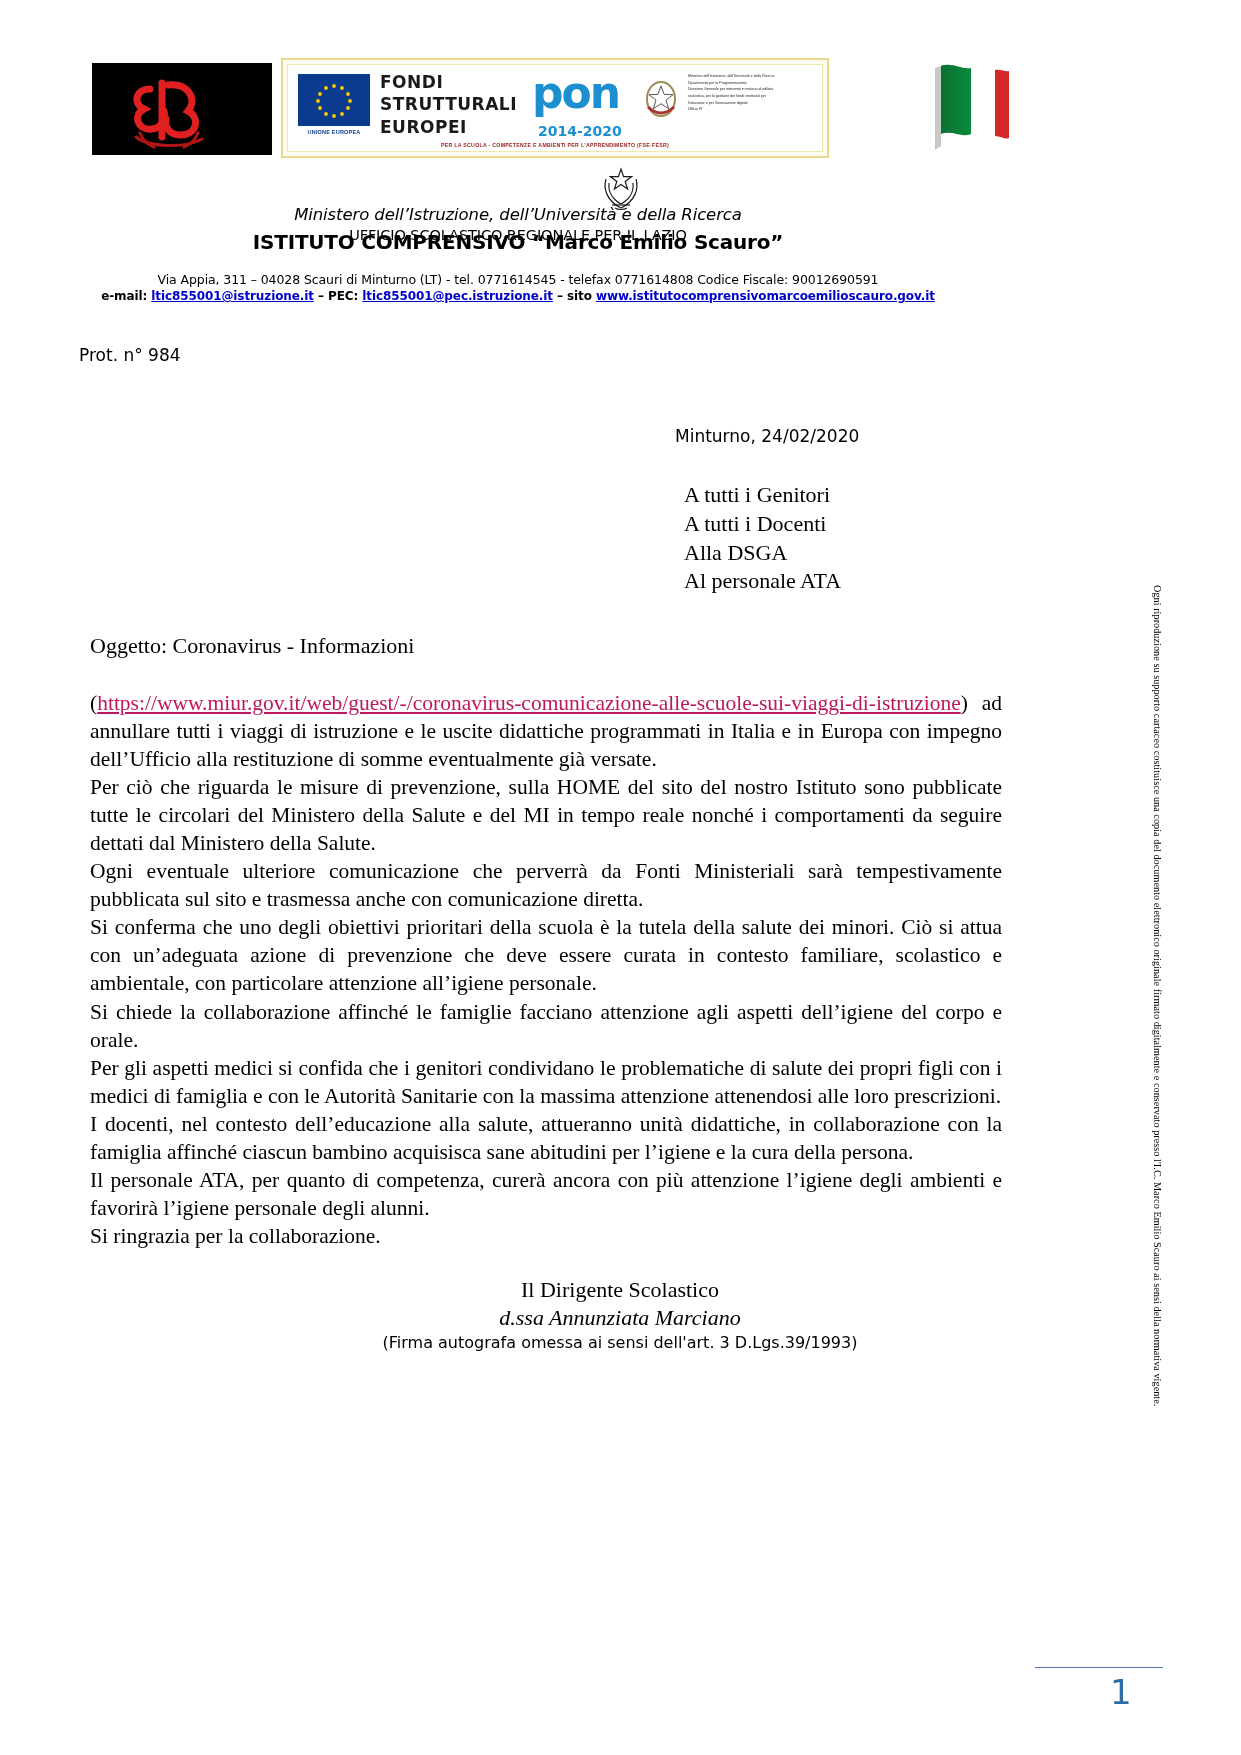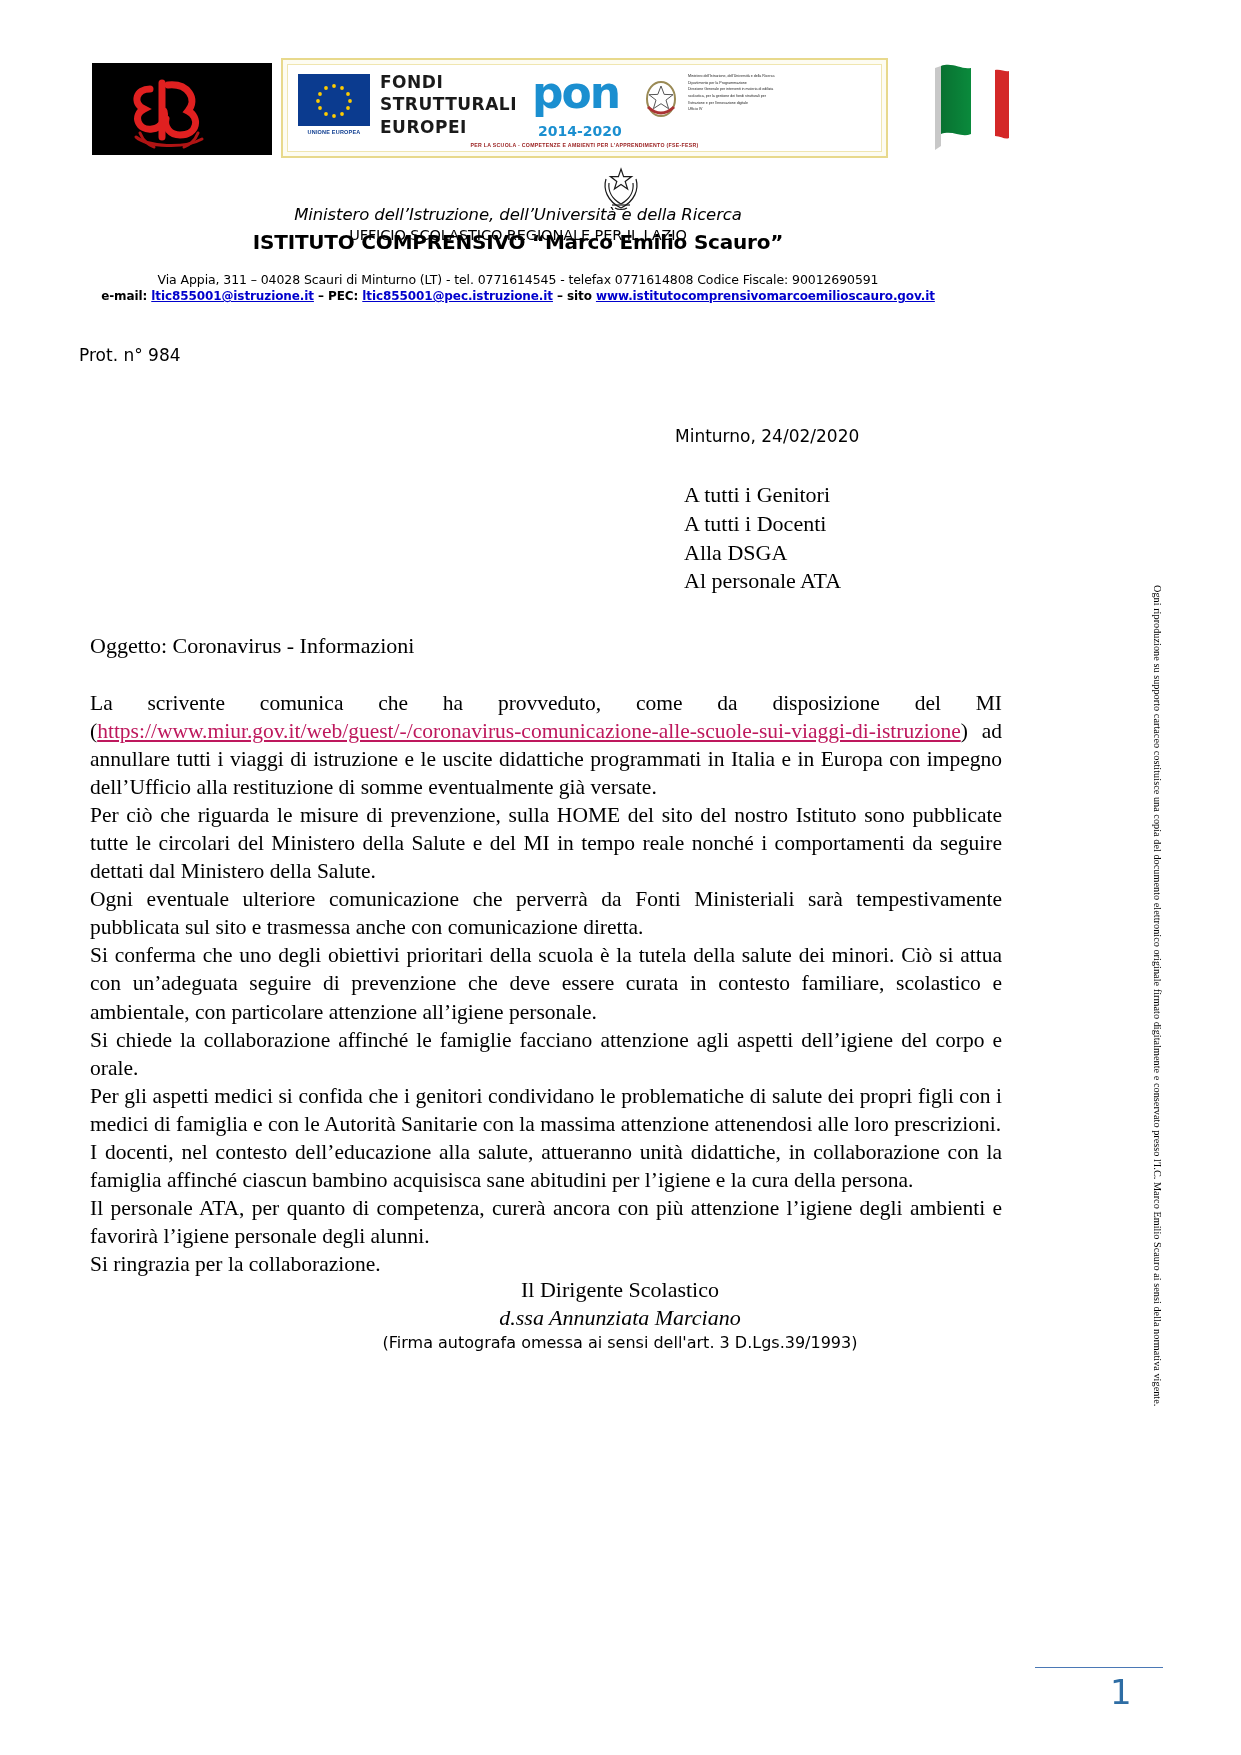--- a/index.html
+++ b/index.html
@@ -40,21 +40,21 @@
     height: 92px;
     background: #000000;
     overflow: hidden;
   }
   .logo-school svg { display: block; }
 
   .logo-pon {
     position: absolute;
     left: 281px;
     top: 0px;
-    width: 607px;
+    width: 548px;
     height: 100px;
     background: #fdfcf2;
     border: 2px solid #e8d98c;
     box-sizing: border-box;
     overflow: hidden;
   }
   .pon-inner {
     position: absolute;
     left: 4px; top: 4px; right: 4px; bottom: 4px;
     background: #ffffff;
@@ -426,26 +426,25 @@
     <div>A tutti i Genitori</div>
     <div>A tutti i Docenti</div>
     <div>Alla DSGA</div>
     <div>Al personale ATA</div>
   </div>
 
   <div class="oggetto">Oggetto: Coronavirus - Informazioni</div>
 
   <div class="bodytext">
     <p>
-      <span class="just" style="display:block">La scrivente comunica che ha provveduto, come da disposizione del MI</span>
       <span>(</span><a href="#">https://www.miur.gov.it/web/guest/-/coronavirus-comunicazione-alle-scuole-sui-viaggi-di-istruzione</a><span>) ad annullare tutti i viaggi di istruzione e le uscite didattiche programmati in Italia e in Europa con impegno dell’Ufficio alla restituzione di somme eventualmente già versate.</span>
     </p>
     <p>Per ciò che riguarda le misure di prevenzione, sulla HOME del sito del nostro Istituto sono pubblicate tutte le circolari del Ministero della Salute e del MI in tempo reale nonché i comportamenti da seguire dettati dal Ministero della Salute.</p>
     <p>Ogni eventuale ulteriore comunicazione che perverrà da Fonti Ministeriali sarà tempestivamente pubblicata sul sito e trasmessa anche con comunicazione diretta.</p>
-    <p>Si conferma che uno degli obiettivi prioritari della scuola è la tutela della salute dei minori. Ciò si attua con un’adeguata seguire di prevenzione che deve essere curata in contesto familiare, scolastico e ambientale, con particolare attenzione all’igiene personale.</p>
+    <p>Si conferma che uno degli obiettivi prioritari della scuola è la tutela della salute dei minori. Ciò si attua con un’adeguata azione di prevenzione che deve essere curata in contesto familiare, scolastico e ambientale, con particolare attenzione all’igiene personale.</p>
     <p>Si chiede la collaborazione affinché le famiglie facciano attenzione agli aspetti dell’igiene del corpo e orale.</p>
     <p>Per gli aspetti medici si confida che i genitori condividano le problematiche di salute dei propri figli con i medici di famiglia e con le Autorità Sanitarie con la massima attenzione attenendosi alle loro prescrizioni.</p>
     <p>I docenti, nel contesto dell’educazione alla salute, attueranno unità didattiche, in collaborazione con la famiglia affinché ciascun bambino acquisisca sane abitudini per l’igiene e la cura della persona.</p>
     <p>Il personale ATA, per quanto di competenza, curerà ancora con più attenzione l’igiene degli ambienti e favorirà l’igiene personale degli alunni.</p>
     <p>Si ringrazia per la collaborazione.</p>
   </div>
 
   <div class="sig sig-1">Il Dirigente Scolastico</div>
   <div class="sig sig-2">d.ssa Annunziata Marciano</div>
   <div class="sig sig-3">(Firma autografa omessa ai sensi dell'art. 3 D.Lgs.39/1993)</div>

